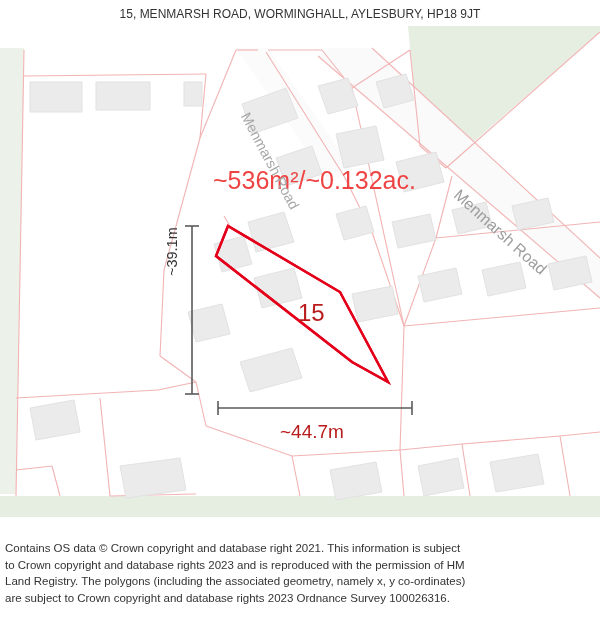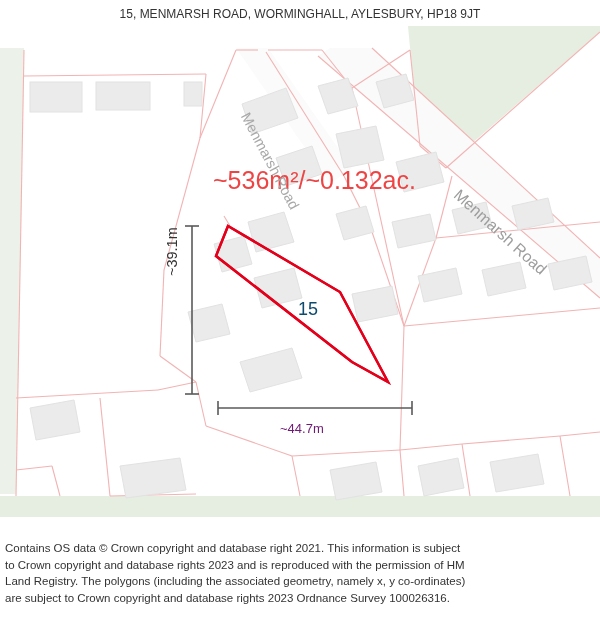--- a/index.html
+++ b/index.html
@@ -62,29 +62,29 @@
     left: 213px;
     top: 140px;
     font-size: 25px;
     color: #ef4444;
     letter-spacing: 0px;
   }
   .plot-number {
     position: absolute;
     left: 298px;
     top: 273px;
-    font-size: 18px;
-    color: #0c4a6e;
+    font-size: 24px;
+    color: #b91c1c;
   }
   .dim-horizontal {
     position: absolute;
     left: 280px;
     top: 395px;
-    font-size: 13px;
-    color: #701a75;
+    font-size: 19px;
+    color: #b91c1c;
   }
   .dim-vertical {
     position: absolute;
     left: 164px;
     top: 250px;
     font-size: 14.5px;
     color: #333333;
     transform: rotate(-90deg);
     transform-origin: left top;
   }

